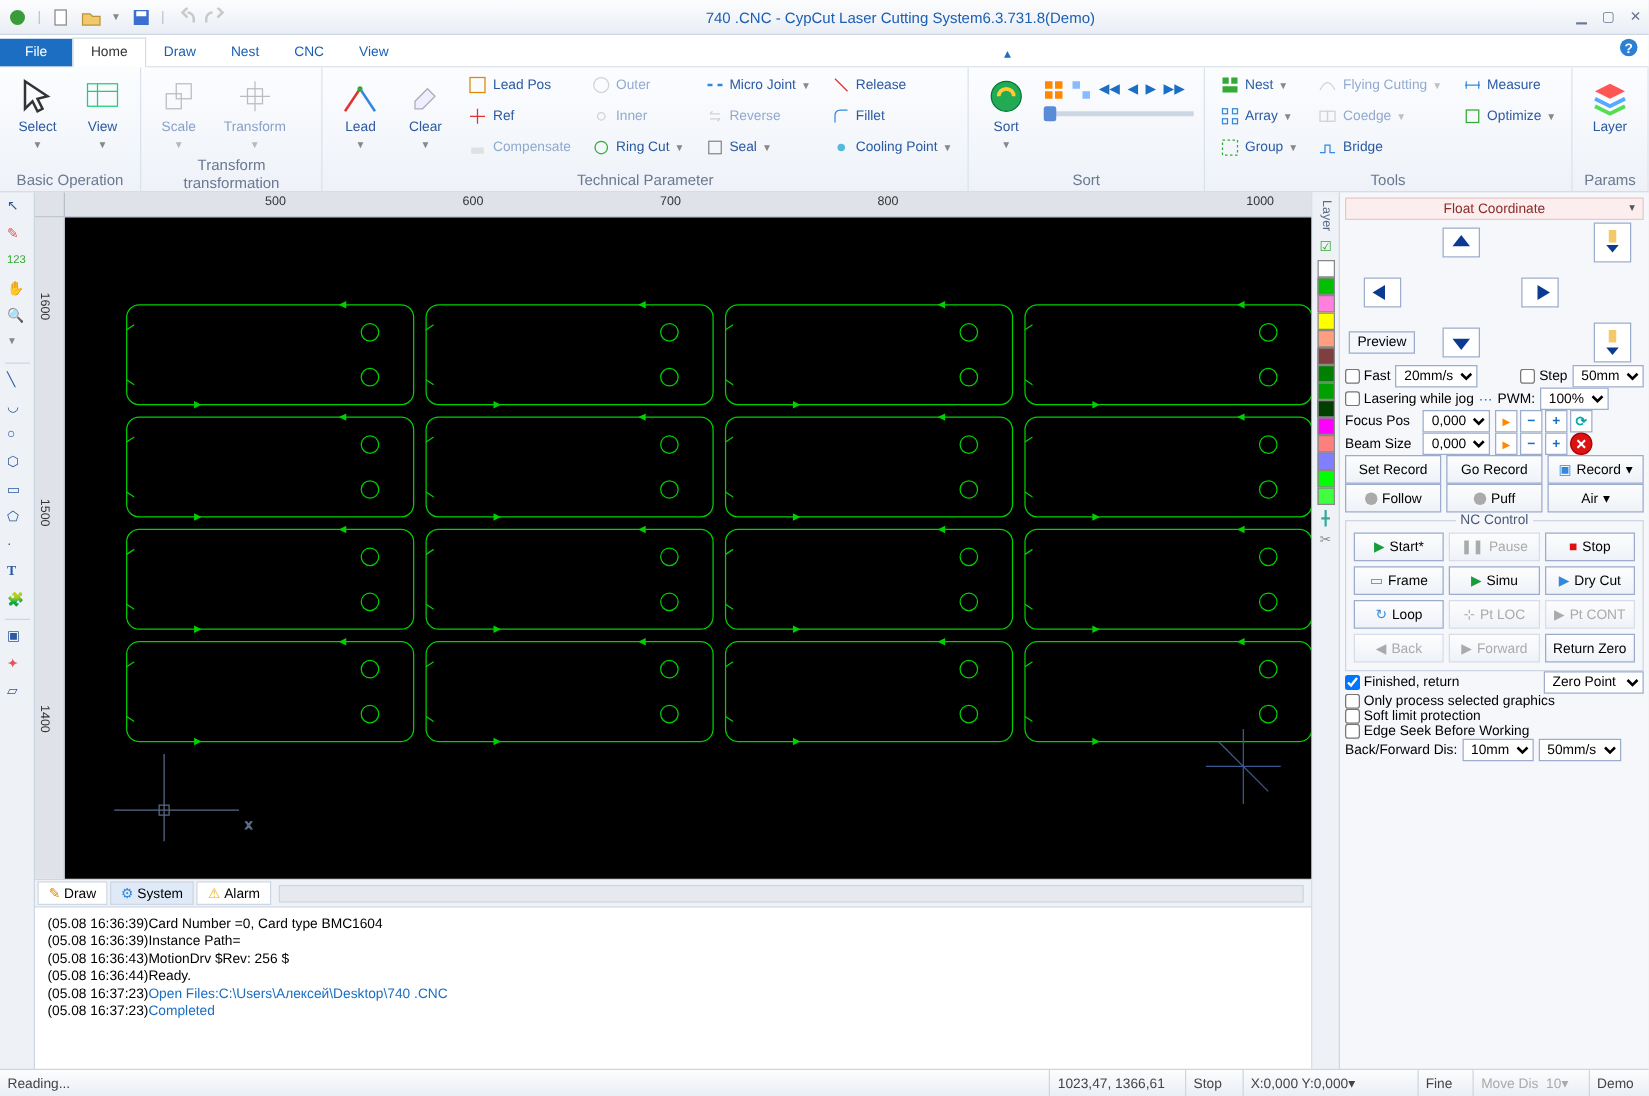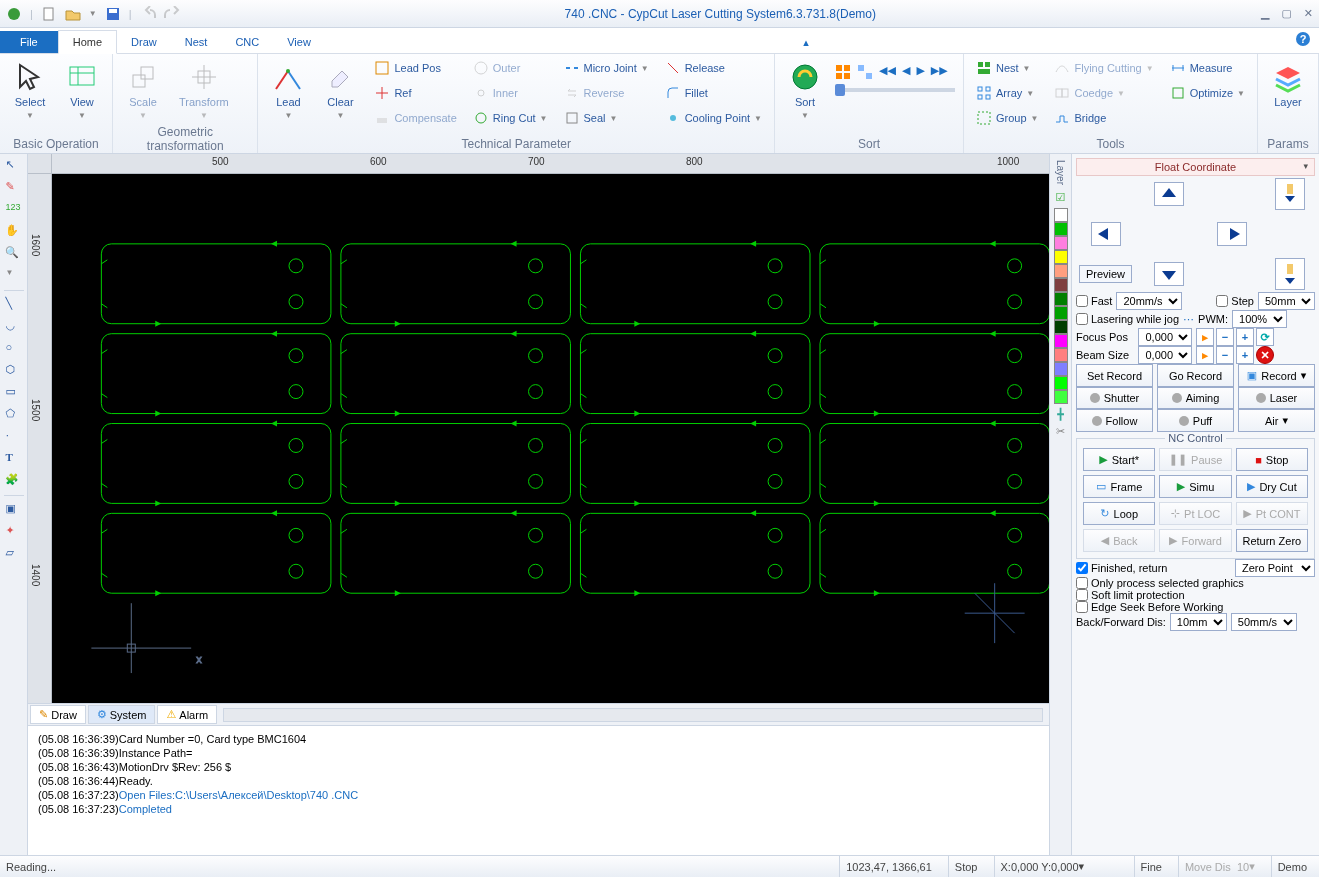--- a/index.html
+++ b/index.html
@@ -161,21 +161,21 @@
         </div>
       <div class="big-btn" style="opacity:.55">
           <svg class="ico" viewBox="0 0 32 32">
             <path d="M16 4v24M4 16h24" stroke="#888"></path>
             <rect x="10" y="10" width="12" height="12" fill="none" stroke="#888"></rect>
           </svg>
           <span>Transform</span>
           <span style="font-size:8px;color:#888">▼</span>
         </div>
     </div>
-    <div class="label">Geometric transformation</div>
+    <div class="label">Transform transformation</div>
   </div>
   <div class="ribbon-group">
     <div class="body">
       <div class="big-btn">
           <svg class="ico" viewBox="0 0 32 32">
             <path d="M4 28L16 10" stroke="#d33" stroke-width="2"></path>
             <path d="M16 10L28 28" stroke="#38d" stroke-width="2"></path>
             <circle cx="16" cy="10" r="2" fill="#3a3"></circle>
           </svg>
           <span>Lead</span>
@@ -421,21 +421,21 @@
     <span class="tico">▱</span>
   </div>
 
   <div class="canvas-area">
     <div style="display:flex">
       <div style="width:24px;height:20px;background:#dfe3e9;border-right:1px solid #b8bfc9;border-bottom:1px solid #b8bfc9"></div>
       <div class="ruler-h" style="flex:1" id="rulerh">
           <span style="left: 160px;">500</span>
           <span style="left: 318px;">600</span>
           <span style="left: 476px;">700</span>
-          <span style="left: 634px; text-align: center;">800</span>
+          <span style="left: 650px; text-align: center;">800</span>
           <span style="left: 792px; margin-top: 41px;">900</span>
           <span style="left: 945px;">1000</span>
         </div>
     </div>
     <div class="canvas-inner">
       <div class="ruler-v" id="rulerv">
           <span style="top: 60px;">1600</span>
           <span style="top: 225px;">1500</span>
           <span style="top: 390px;">1400</span>
         </div>
@@ -676,34 +676,20 @@
         </div>
       </div>
       <div class="btnrow">
         <div class="pbtn">Set Record</div>
         <div class="pbtn">Go Record</div>
         <div class="pbtn"><span style="color:#38d">▣</span><span>Record</span>▾</div>
       </div>
       <div class="btnrow">
         <div class="pbtn">
             <span class="dot"></span>
-            <span>Shutter</span>
-          </div>
-        <div class="pbtn">
-            <span class="dot"></span>
-            <span>Aiming</span>
-          </div>
-        <div class="pbtn">
-            <span class="dot"></span>
-            <span>Laser</span>
-          </div>
-      </div>
-      <div class="btnrow">
-        <div class="pbtn">
-            <span class="dot"></span>
             <span>Follow</span>
           </div>
         <div class="pbtn">
             <span class="dot"></span>
             <span>Puff</span>
           </div>
         <div class="pbtn"><span>Air</span> ▾</div>
       </div>
       <fieldset class="fs">
           <legend>NC Control</legend>

